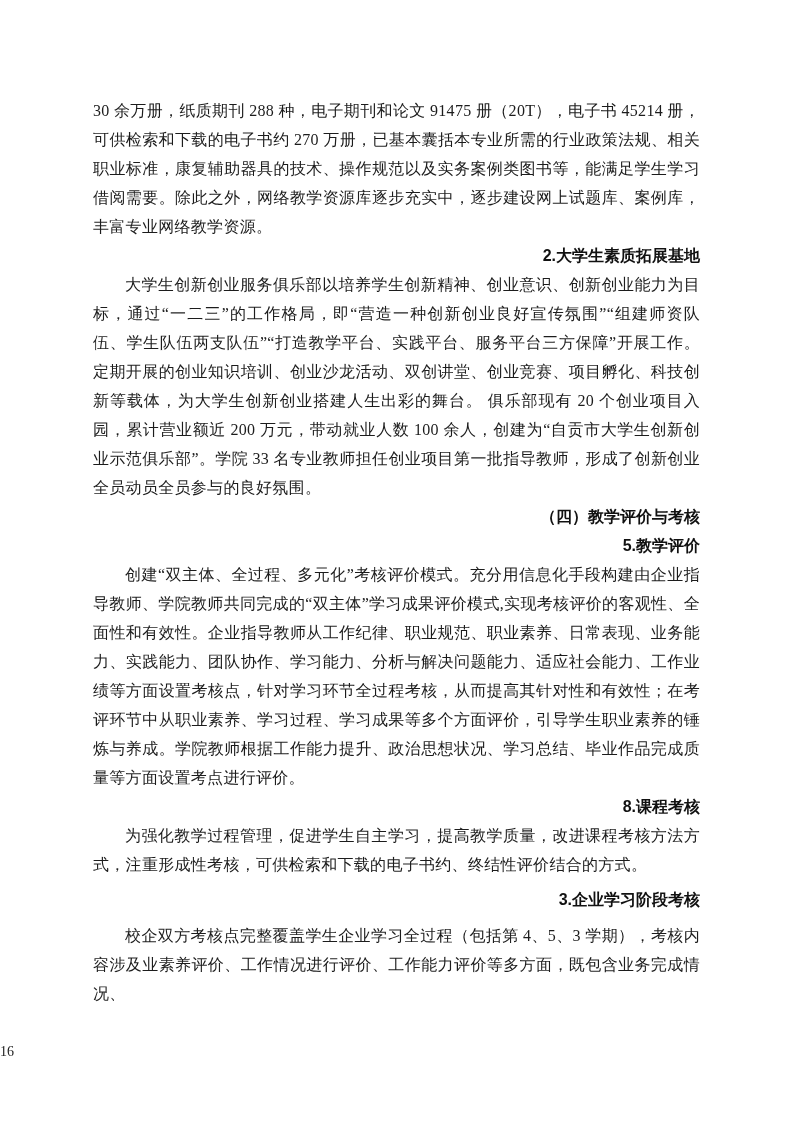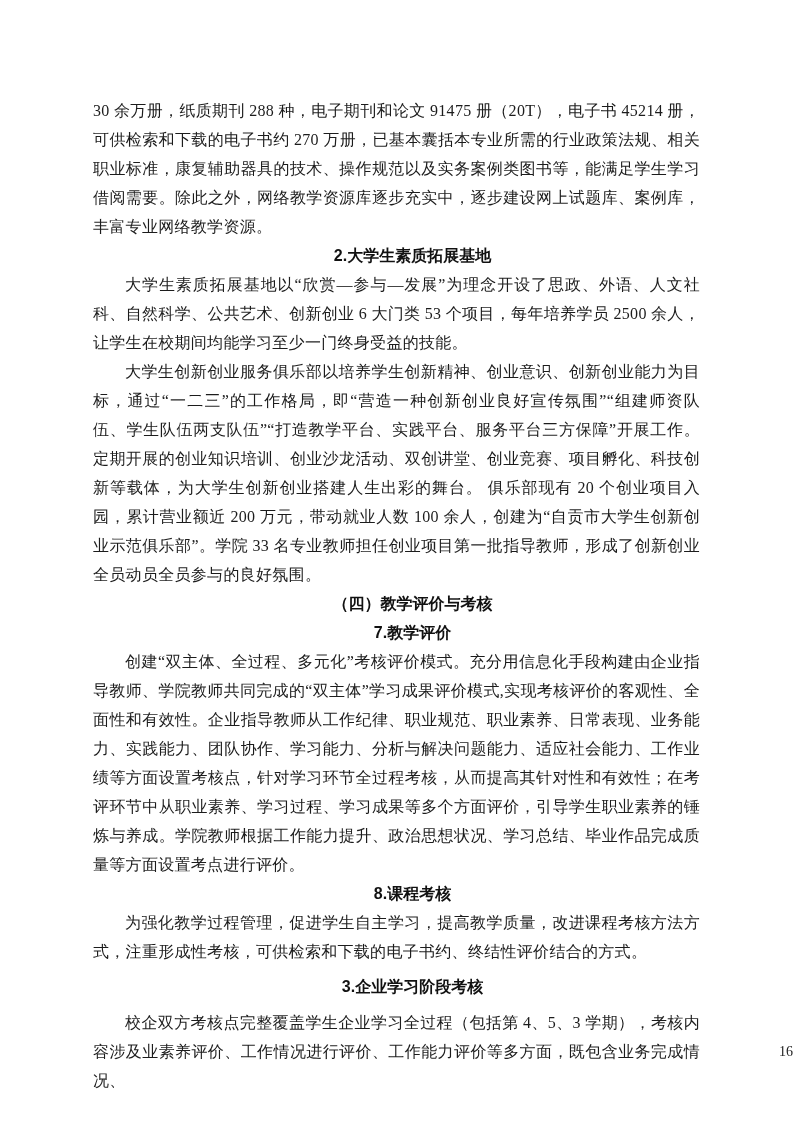--- a/index.html
+++ b/index.html
@@ -35,56 +35,55 @@
     text-indent: 0;
   }
   .doc-heading {
     margin: 0;
     font-size: 16px;
     line-height: 29px;
     font-weight: bold;
     text-indent: 2em;
     font-family: "Liberation Sans", "DejaVu Sans", sans-serif;
     color: #111111;
-    text-align: center;
+    text-align: right;
   }
   .doc-heading.extra-space-below {
     margin-bottom: 7px;
     margin-top: 6px;
   }
   .page-number {
     position: absolute;
     left: 0;
     top: 1042px;
     width: 100%;
-    text-align: right;
+    text-align: left;
     font-size: 14px;
     line-height: 20px;
     color: #222222;
     font-family: "Liberation Serif", "DejaVu Serif", serif;
   }
 </style>
 </head>
 <body>
 
 <div class="page">
   <div class="content">
 
     <p class="body-para continuation">30 余万册，纸质期刊 288 种，电子期刊和论文 91475 册（20T），电子书 45214 册，可供检索和下载的电子书约 270 万册，已基本囊括本专业所需的行业政策法规、相关职业标准，康复辅助器具的技术、操作规范以及实务案例类图书等，能满足学生学习借阅需要。除此之外，网络教学资源库逐步充实中，逐步建设网上试题库、案例库，丰富专业网络教学资源。</p>
 
     <h3 class="doc-heading">2.大学生素质拓展基地</h3>
 
-    <p class="body-para">大学生素质拓展基地以“欣赏—参与—发展”为理念开设了思政、外语、人文社科、自然科学、公共艺术、创新创业 6 大门类 53 个项目，每年培养学员 2500 余人，让学生在校期间均能学习至少一门终身受益的技能。</p>
 
 
     <p class="body-para">大学生创新创业服务俱乐部以培养学生创新精神、创业意识、创新创业能力为目标，通过“一二三”的工作格局，即“营造一种创新创业良好宣传氛围”“组建师资队伍、学生队伍两支队伍”“打造教学平台、实践平台、服务平台三方保障”开展工作。定期开展的创业知识培训、创业沙龙活动、双创讲堂、创业竞赛、项目孵化、科技创新等载体，为大学生创新创业搭建人生出彩的舞台。 俱乐部现有 20 个创业项目入园，累计营业额近 200 万元，带动就业人数 100 余人，创建为“自贡市大学生创新创业示范俱乐部”。学院 33 名专业教师担任创业项目第一批指导教师，形成了创新创业全员动员全员参与的良好氛围。</p>
 
     <h2 class="doc-heading">（四）教学评价与考核</h2>
 
-    <h3 class="doc-heading">7.教学评价</h3>
+    <h3 class="doc-heading">5.教学评价</h3>
 
     <p class="body-para">创建“双主体、全过程、多元化”考核评价模式。充分用信息化手段构建由企业指导教师、学院教师共同完成的“双主体”学习成果评价模式,实现考核评价的客观性、全面性和有效性。企业指导教师从工作纪律、职业规范、职业素养、日常表现、业务能力、实践能力、团队协作、学习能力、分析与解决问题能力、适应社会能力、工作业绩等方面设置考核点，针对学习环节全过程考核，从而提高其针对性和有效性；在考评环节中从职业素养、学习过程、学习成果等多个方面评价，引导学生职业素养的锤炼与养成。学院教师根据工作能力提升、政治思想状况、学习总结、毕业作品完成质量等方面设置考点进行评价。</p>
 
     <h3 class="doc-heading">8.课程考核</h3>
 
     <p class="body-para">为强化教学过程管理，促进学生自主学习，提高教学质量，改进课程考核方法方式，注重形成性考核，可供检索和下载的电子书约、终结性评价结合的方式。</p>
 
     <h3 class="doc-heading extra-space-below">3.企业学习阶段考核</h3>
 
     <p class="body-para">校企双方考核点完整覆盖学生企业学习全过程（包括第 4、5、3 学期），考核内容涉及业素养评价、工作情况进行评价、工作能力评价等多方面，既包含业务完成情况、</p>

